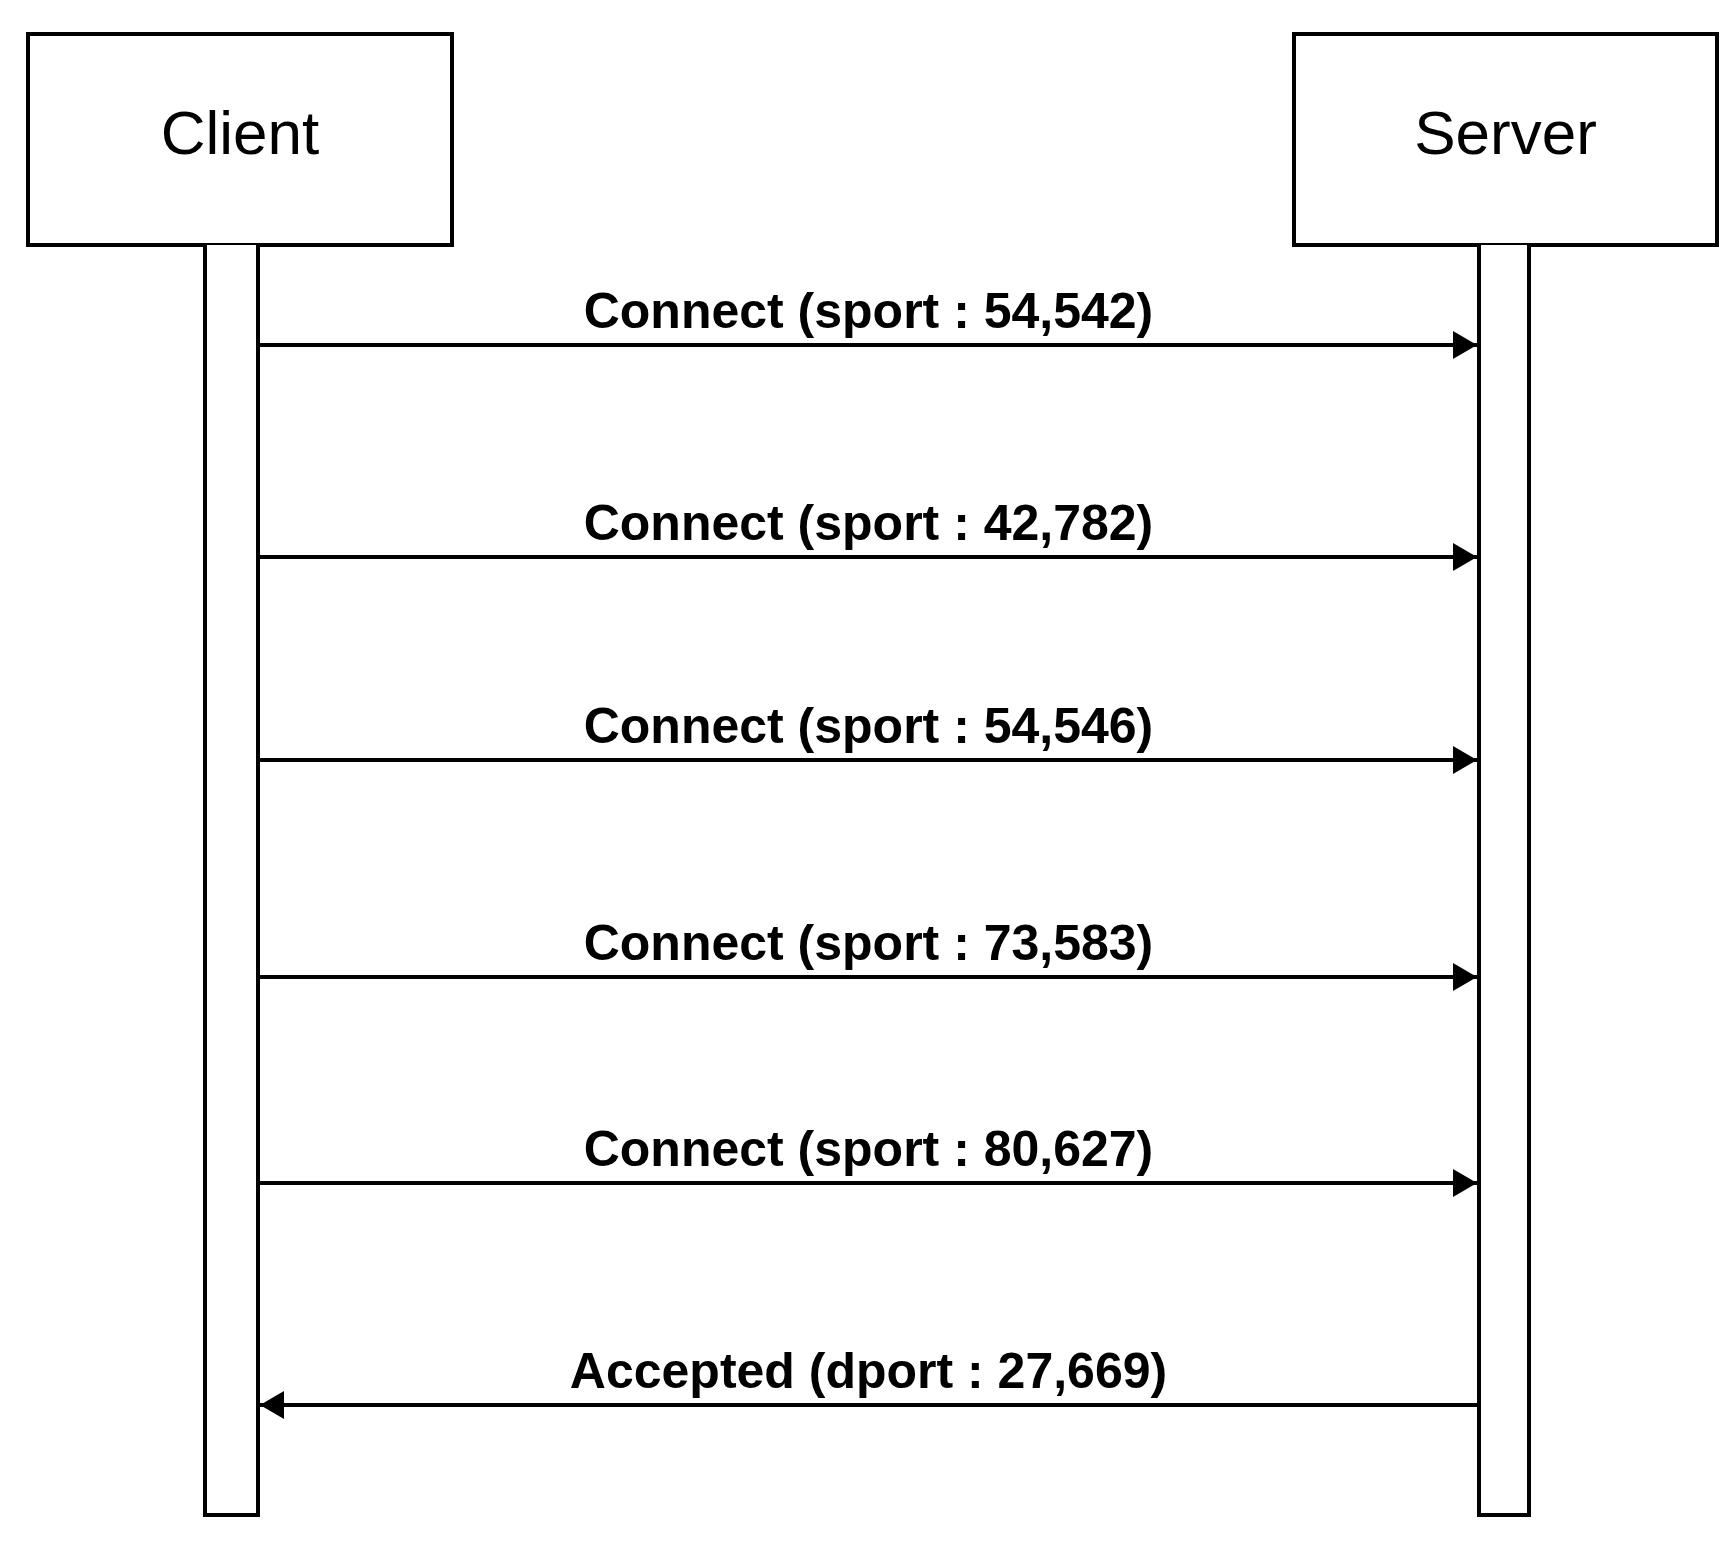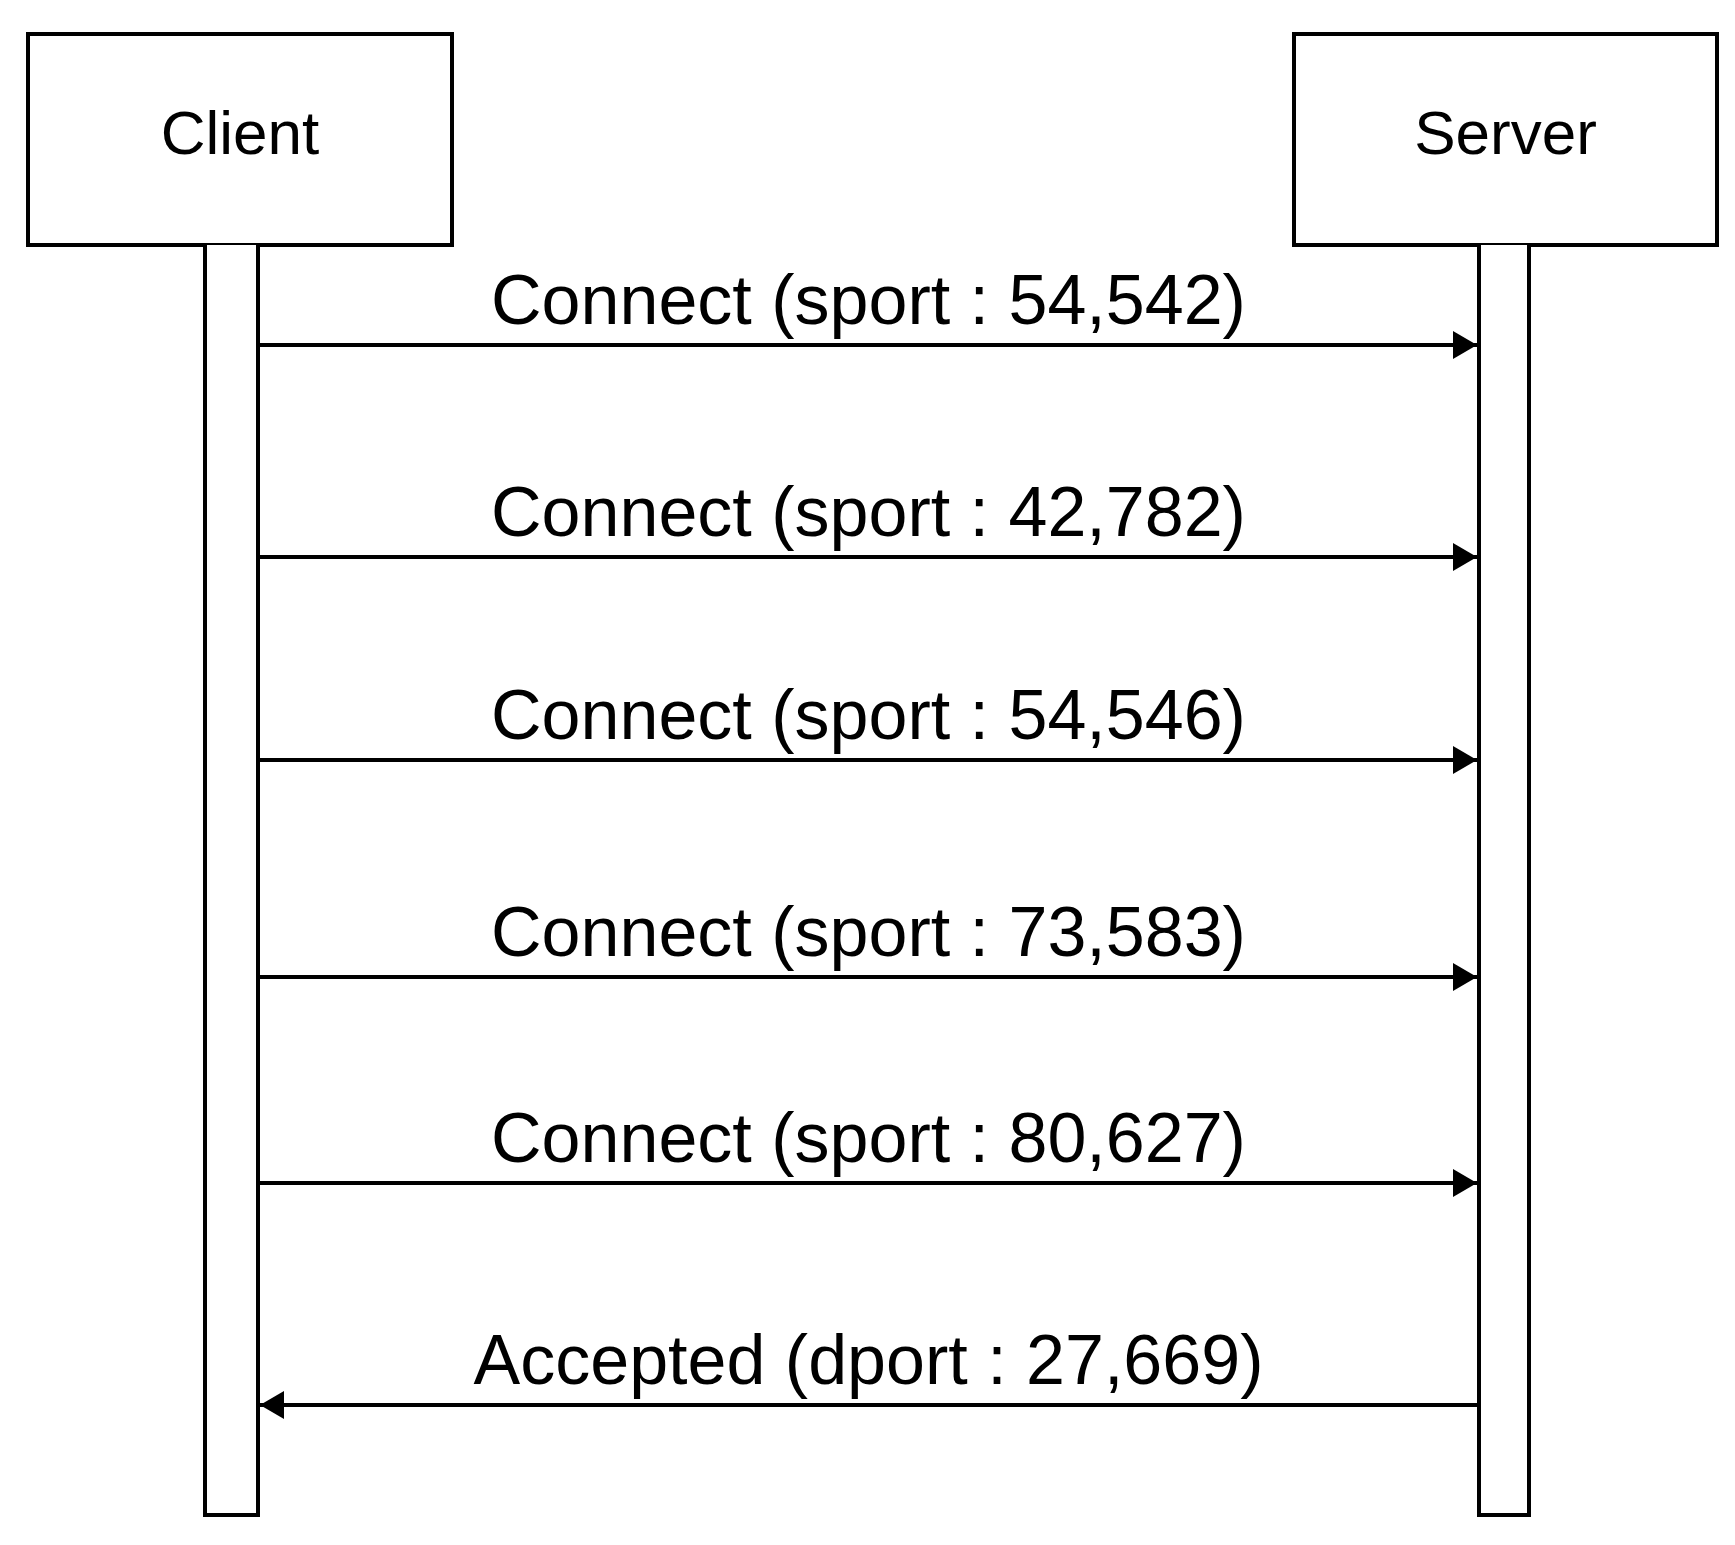--- a/index.html
+++ b/index.html
@@ -58,24 +58,25 @@
     left: 260px;
     width: 1217px;
     height: 0;
   }
   .msg-label {
     position: absolute;
     left: 0;
     bottom: 8px;
     width: 100%;
     text-align: center;
-    font-size: 70px;
+    font-size: 50px;
     line-height: 1.05;
     white-space: nowrap;
     color: #000000;
+    font-weight: bold;
   }
   .msg-line {
     position: absolute;
     left: 0;
     right: 0;
     top: -2px;
     height: 4px;
     background: #000000;
   }
   .arrowhead {

